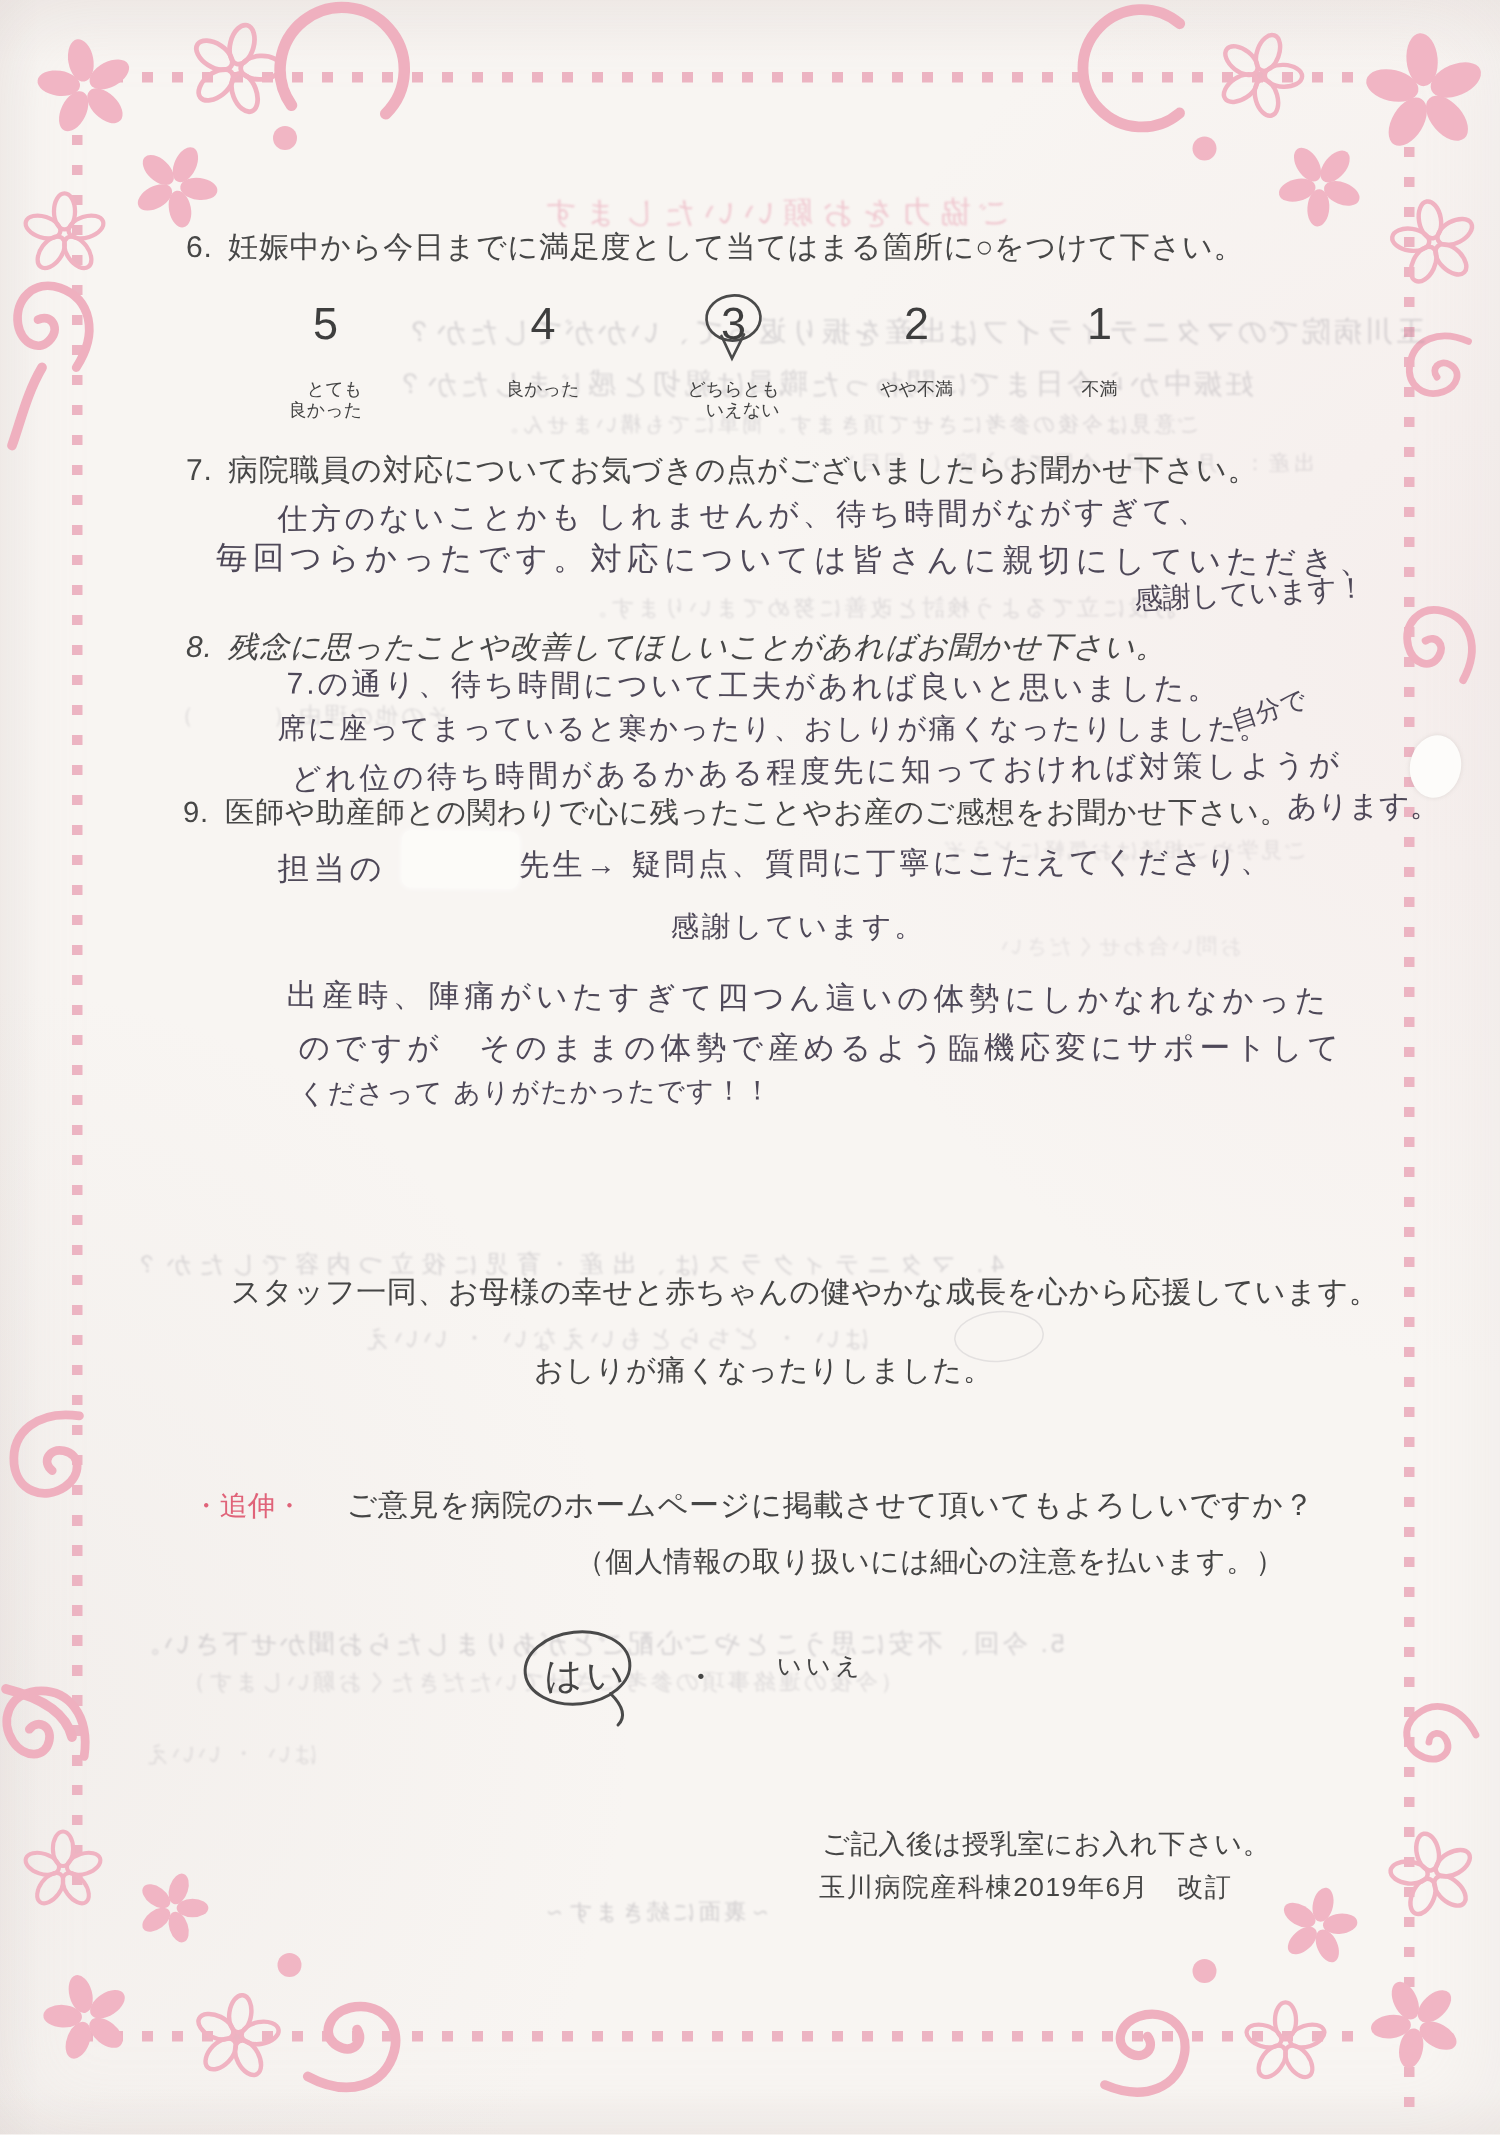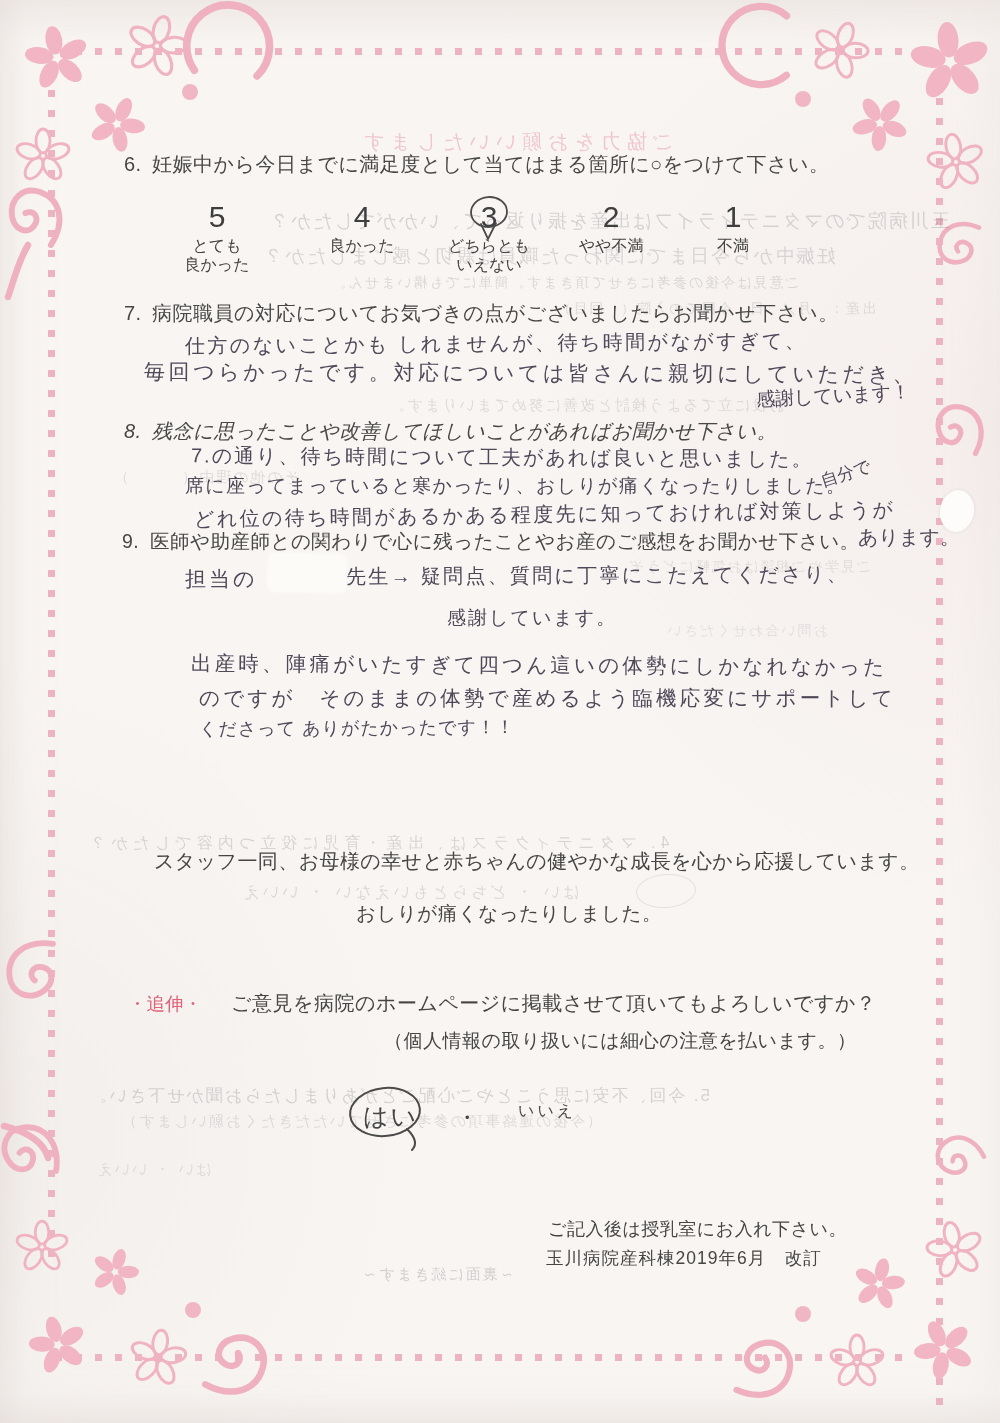--- a/index.html
+++ b/index.html
@@ -20,21 +20,21 @@
   .dots-h{position:absolute;height:7px;z-index:0;
     background:repeating-linear-gradient(90deg,#ecb4c2 0 7px,transparent 7px 20px);}
   .dots-v{position:absolute;width:7px;z-index:0;
     background:repeating-linear-gradient(180deg,#ecb4c2 0 7px,transparent 7px 20px);}
   .bleed{position:absolute;z-index:1;color:#76737f;transform:scaleX(-1);
     filter:blur(.7px);white-space:nowrap;letter-spacing:2px;}
   .pq{position:absolute;z-index:2;color:#474747;font-size:20px;letter-spacing:.5px;white-space:nowrap;}
   .pq .qno{display:inline-block;width:28px;}
   .opt{position:absolute;top:202px;z-index:2;transform:translateX(-50%);text-align:center;color:#3e3e3e;}
   .opt .num{font-size:30px;line-height:1;}
-  .opt .lbl{font-size:16px;line-height:1.2;margin-top:4px;white-space:pre-line;color:#424242;}
+  .opt .lbl{font-size:12px;line-height:1.2;margin-top:20px;white-space:pre-line;color:#424242;text-align:right;}
   .hw{position:absolute;z-index:2;color:#4e4858;white-space:nowrap;font-size:20px;}
   .ctr{position:absolute;z-index:2;color:#454545;white-space:nowrap;}
   .pslabel{color:#e06379;}
   .redact{position:absolute;z-index:3;background:#fcfbf8;border-radius:6px;
     box-shadow:0 0 4px rgba(255,255,255,.9);}
   .blob{position:absolute;z-index:3;background:#fdfcfa;border-radius:50%;
     box-shadow:0 0 3px rgba(160,150,148,.25);}
   .bleed-oval{position:absolute;z-index:1;border:1.5px solid rgba(110,110,122,.15);
     border-radius:50%;transform:rotate(-4deg);}
 </style>

